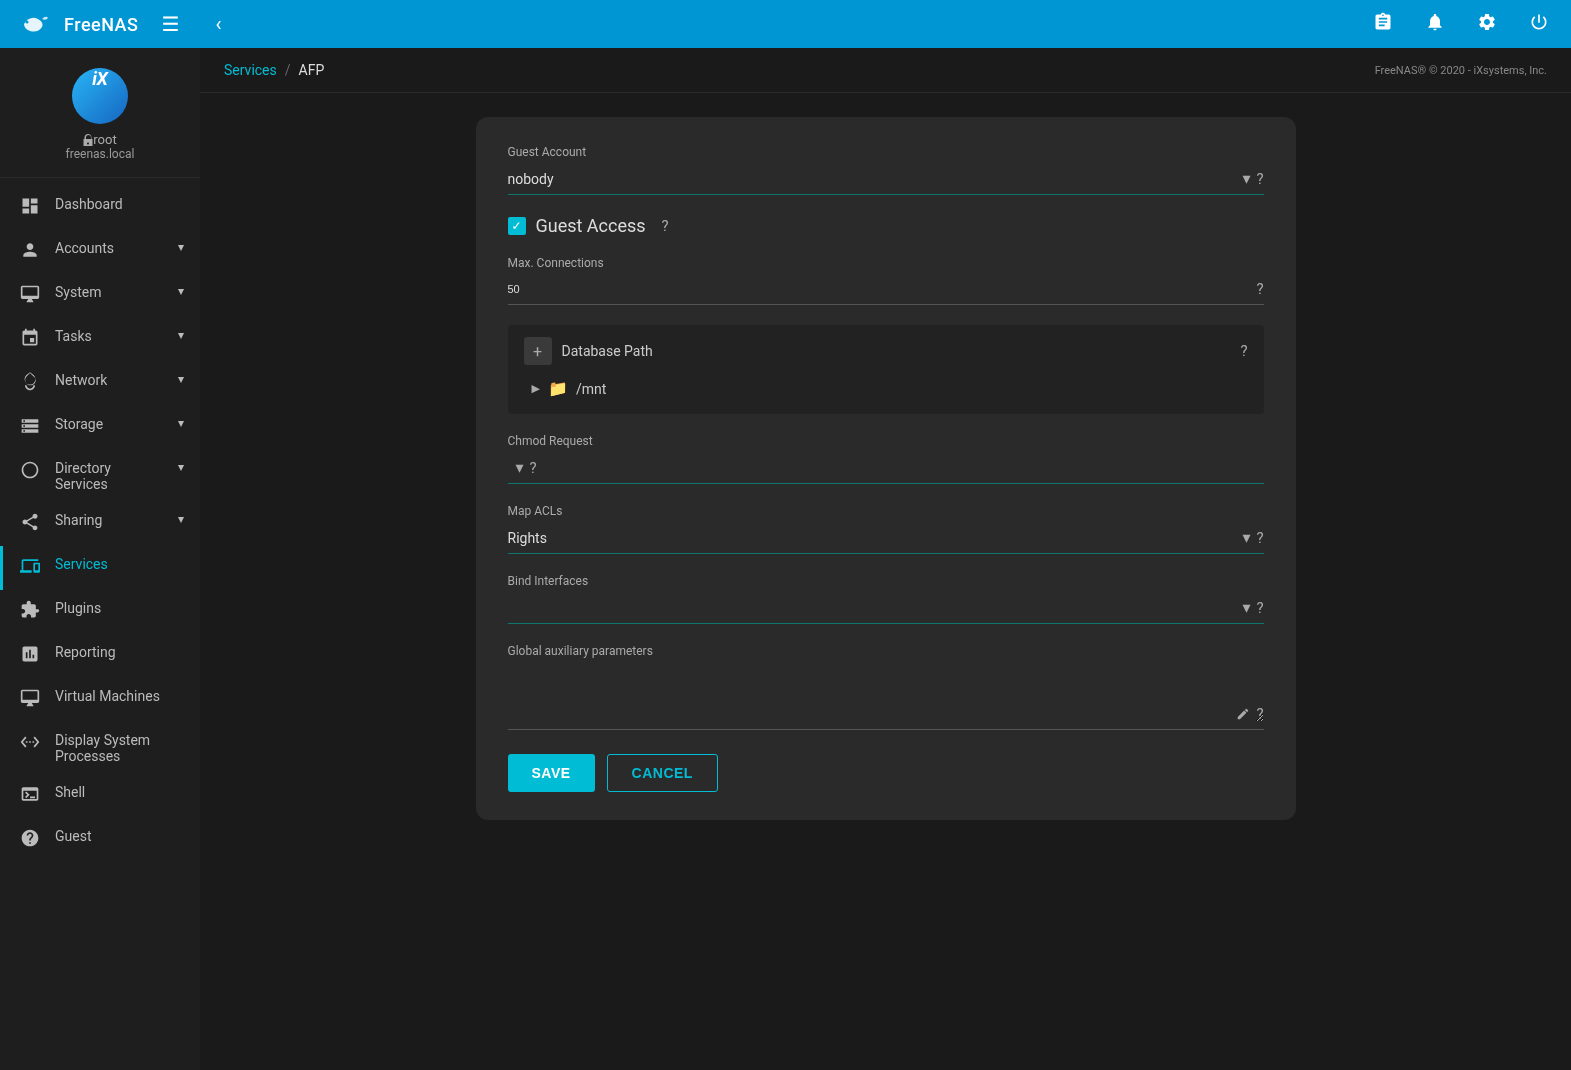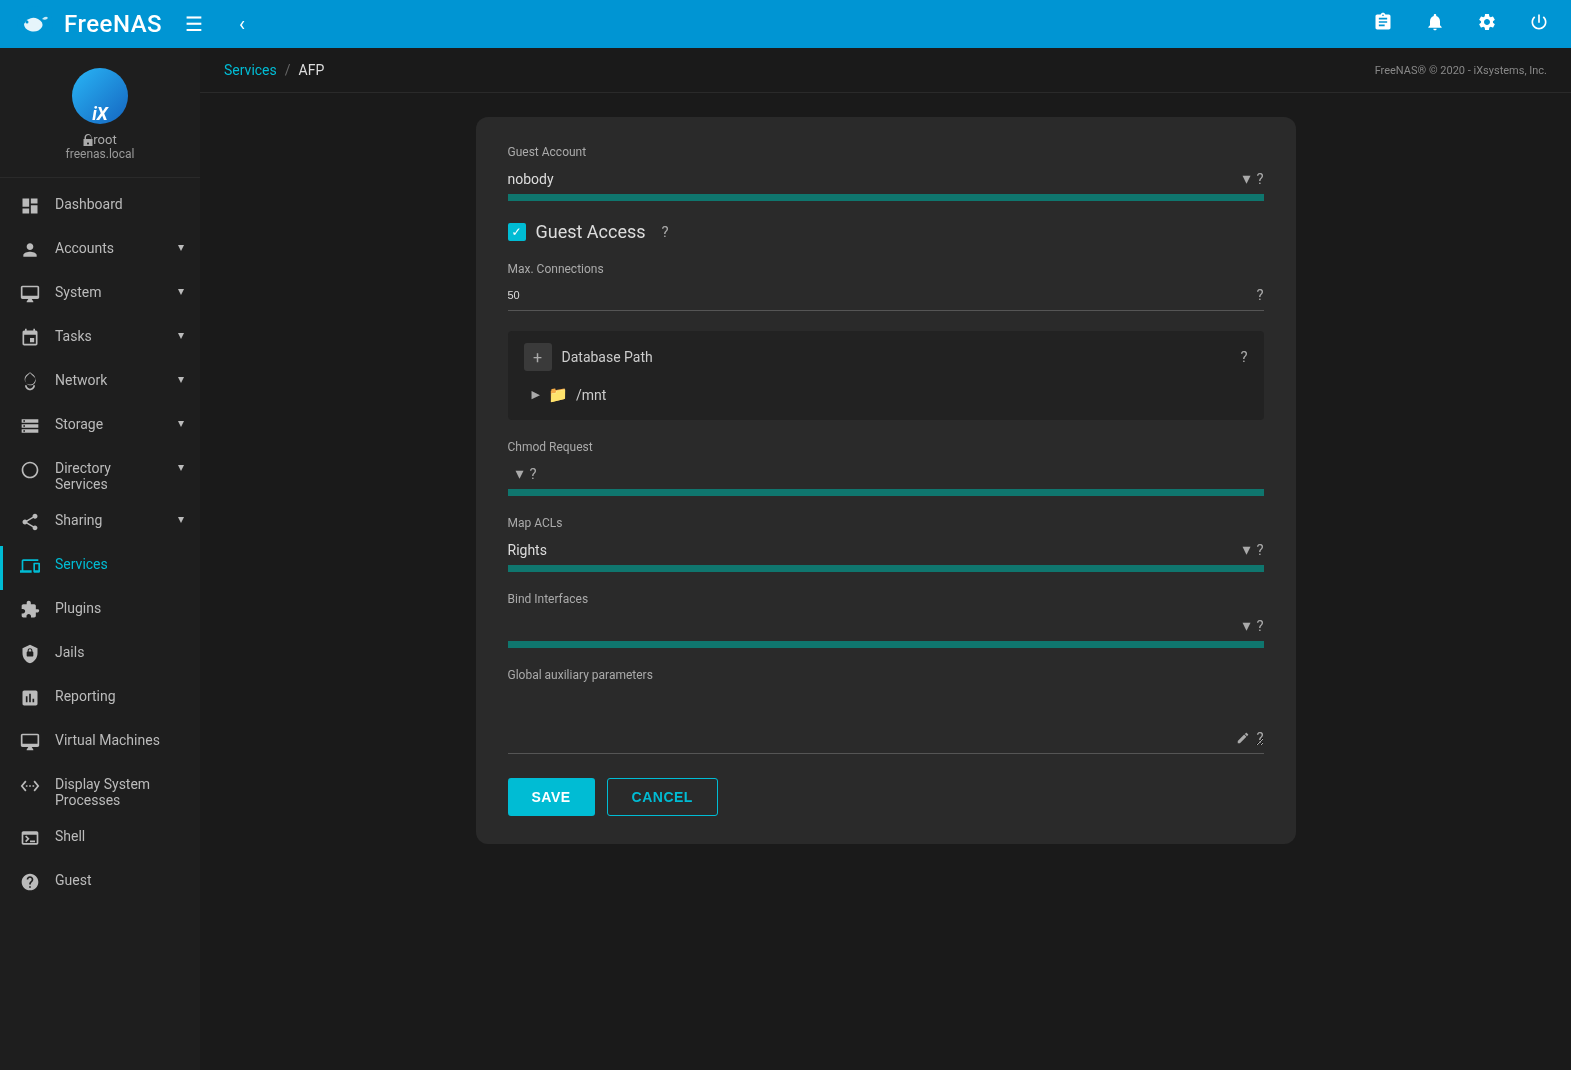--- a/index.html
+++ b/index.html
@@ -12,21 +12,21 @@
       display: flex;
       align-items: center;
       padding: 0 16px;
       justify-content: space-between;
     }
     .topbar-left { display: flex; align-items: center; gap: 16px; }
     .logo-area { display: flex; align-items: center; gap: 10px; }
     .logo-fish {
       width: 38px; height: 38px;
     }
-    .logo-text { color: white; font-size: 24px; font-weight: 500; letter-spacing: 0.5px; }
+    .logo-text { color: white; font-size: 18px; font-weight: 500; letter-spacing: 0.5px; }
     .topbar-icon { color: white; font-size: 20px; cursor: pointer; width: 32px; text-align: center; }
     .topbar-right { display: flex; align-items: center; gap: 20px; }
 
     
     .layout { display: flex; height: calc(1070px - 48px); }
     .sidebar {
       width: 200px;
       background: #1e1e1e;
       display: flex;
       flex-direction: column;
@@ -38,21 +38,21 @@
       display: flex;
       flex-direction: column;
       align-items: center;
       border-bottom: 1px solid #2a2a2a;
       margin-bottom: 8px;
     }
     .avatar-circle {
       width: 56px; height: 56px;
       border-radius: 50%;
       background: linear-gradient(135deg, #29b6f6, #1565c0);
-      display: flex; align-items: flex-end; justify-content: center;
+      display: flex; align-items: flex-start; justify-content: center;
       margin-bottom: 8px;
     }
     .avatar-ix {
       color: white;
       font-size: 18px;
       font-weight: bold;
       font-style: italic;
     }
     .profile-lock { color: #aaa; font-size: 13px; display: flex; align-items: center; }
     .profile-host { color: #999; font-size: 12px; }
@@ -111,21 +111,21 @@
       background: transparent;
       border: none;
       color: #ddd;
       font-size: 11px;
       flex: 1;
       outline: none;
     }
     .form-select-row {
       display: flex;
       align-items: center;
-      border-bottom: 7px solid #0f766e;
+      border-bottom: 1px solid #0f766e;
       padding: 6px 0;
     }
     .form-select-row .select-value {
       flex: 1;
       color: #ddd;
       font-size: 14px;
     }
     .form-icon { color: #aaa; font-size: 16px; margin-left: 8px; cursor: pointer; }
 
     
@@ -360,27 +360,20 @@
     </div>
         <div class="nav-item">
       <span class="nav-icon"><svg width="20" height="20" viewBox="0 0 24 24" fill="currentColor">
               <path d="M20.5 11H19V7c0-1.1-.9-2-2-2h-4V3.5C13 2.12 11.88 1 10.5 1S8 2.12 8 3.5V5H4c-1.1 0-1.99.9-1.99 2v3.8H3.5c1.49 0 2.7 1.21 2.7 2.7s-1.21 2.7-2.7 2.7H2V19c0 1.1.9 2 2 2h3.8v-1.5c0-1.49 1.21-2.7 2.7-2.7s2.7 1.21 2.7 2.7V21H17c1.1 0 2-.9 2-2v-4h1.5c1.38 0 2.5-1.12 2.5-2.5S21.88 11 20.5 11z"></path>
             </svg></span>
       <span>Plugins</span>
 
     </div>
         <div class="nav-item">
       <span class="nav-icon"><svg width="20" height="20" viewBox="0 0 24 24" fill="currentColor">
-              <path d="M12 1L3 5v6c0 5.55 3.84 10.74 9 12 5.16-1.26 9-6.45 9-12V5l-9-4zm0 4c1.4 0 2.8 1.1 2.8 2.5V9c.6 0 1.2.6 1.2 1.2v3.5c0 .7-.6 1.3-1.2 1.3H9.2c-.7 0-1.2-.6-1.2-1.2v-3.5C8 9.6 8.6 9 9.2 9V7.5C9.2 6.1 10.6 5 12 5zm0 1.2c-.8 0-1.5.5-1.5 1.3V9h3V7.5c0-.8-.7-1.3-1.5-1.3z"></path>
-            </svg></span>
-      <span>Jails</span>
-
-    </div>
-        <div class="nav-item">
-      <span class="nav-icon"><svg width="20" height="20" viewBox="0 0 24 24" fill="currentColor">
               <path d="M19 3H5c-1.1 0-2 .9-2 2v14c0 1.1.9 2 2 2h14c1.1 0 2-.9 2-2V5c0-1.1-.9-2-2-2zM9 17H7v-7h2v7zm4 0h-2V7h2v10zm4 0h-2v-4h2v4z"></path>
             </svg></span>
       <span>Reporting</span>
 
     </div>
         <div class="nav-item">
       <span class="nav-icon"><svg width="20" height="20" viewBox="0 0 24 24" fill="currentColor">
               <path d="M21 2H3c-1.1 0-2 .9-2 2v12c0 1.1.9 2 2 2h7l-2 3v1h8v-1l-2-3h7c1.1 0 2-.9 2-2V4c0-1.1-.9-2-2-2zm0 12H3V4h18v10z"></path>
             </svg></span>
       <span>Virtual Machines</span>

